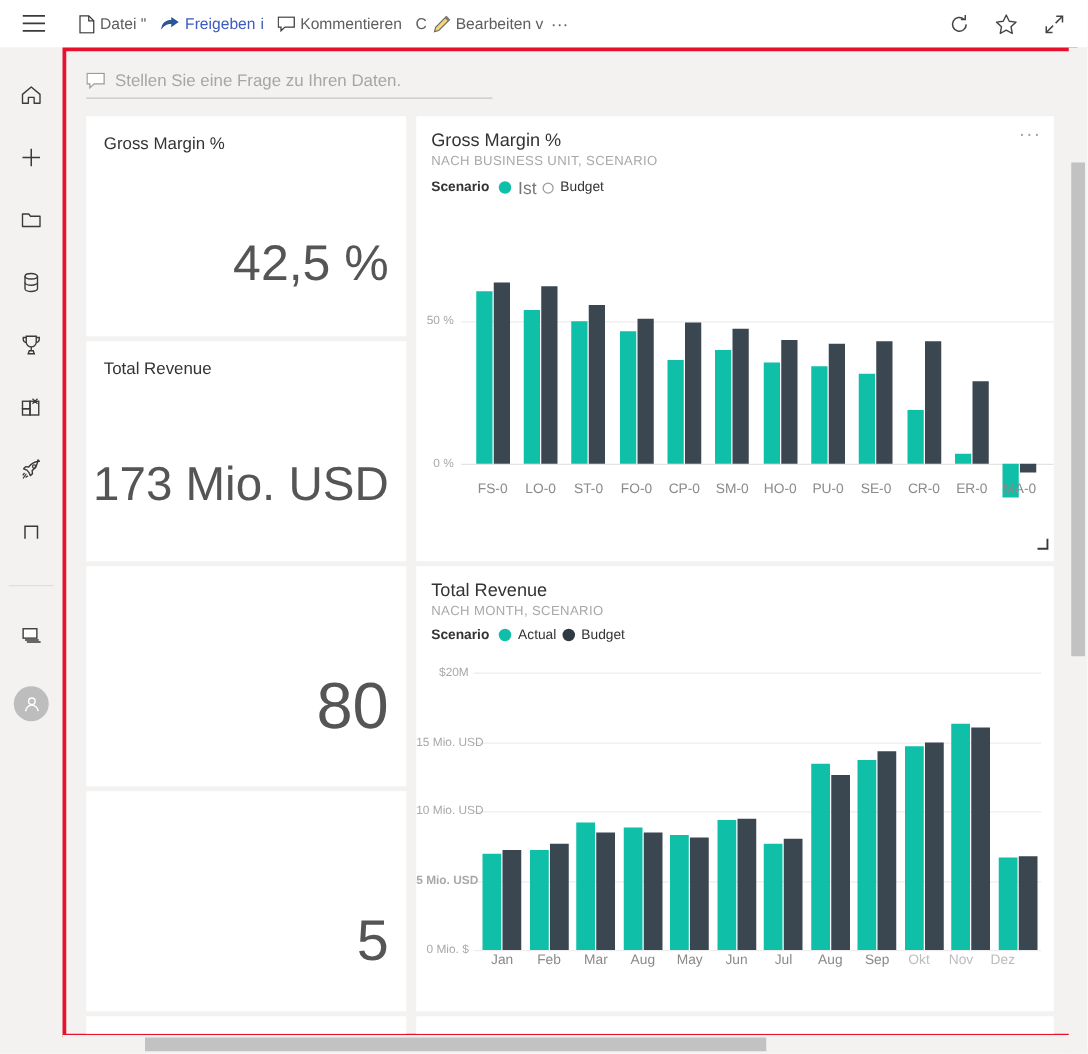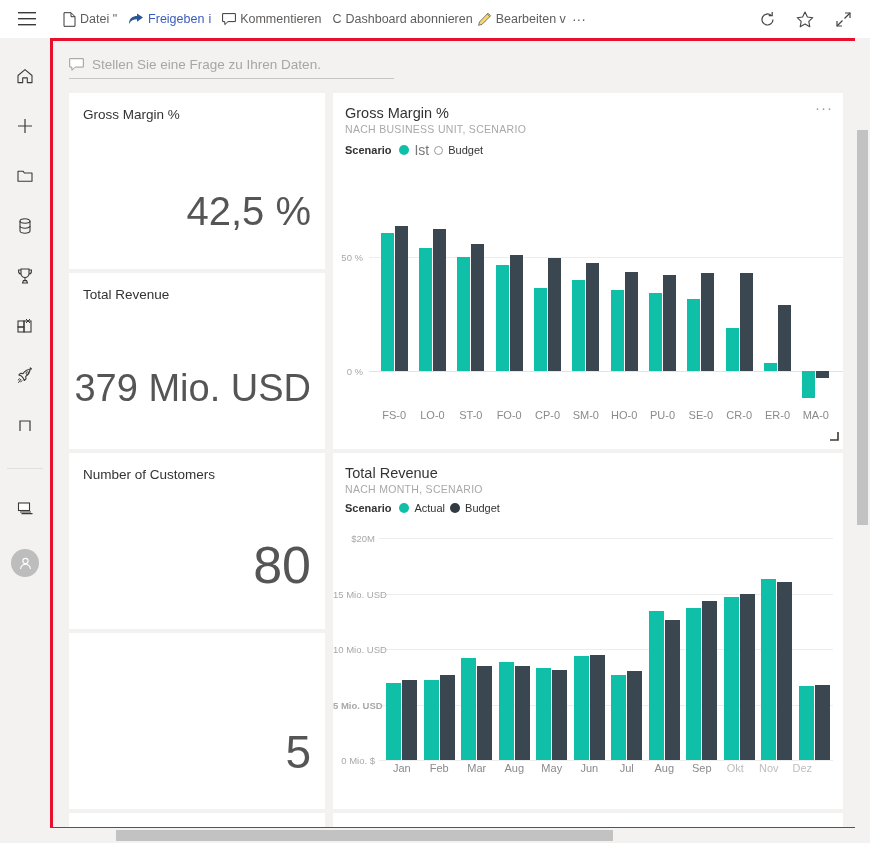--- a/index.html
+++ b/index.html
@@ -175,23 +175,20 @@
             <path d="M0.6 0.6 h12.8 v8 h-7.4 l-3.2 3 v-3 h-2.2 z" fill="#ffffff" stroke="#3b3a39" stroke-width="1"></path>
           </svg>
         </span>
         <span>Kommentieren</span>
       </div>
 
       <span class="tb-sep"></span>
       <div class="tb-item">
         <span>C</span>
       </div>
-      <div class="tb-item">
-        <span>Dashboard abonnieren</span>
-      </div>
 
       <div class="tb-item">
         <span class="tb-ico">
           <svg width="15" height="15" viewBox="0 0 15 15">
             <path d="M11 1.2 l2.6 2.6 l-8.6 8.6 l-3.4 0.9 l0.9 -3.4 z" fill="#f5d76e" stroke="#6b6b6b" stroke-width="0.9"></path>
             <path d="M10.2 2 l2.6 2.6" stroke="#6b6b6b" stroke-width="0.9"></path>
           </svg>
         </span>
         <span>Bearbeiten v</span>
       </div>
@@ -312,25 +309,24 @@
 
     <div class="tiles">
 
       <div class="tile" style="left:0px; top:0px; width:256px; height:176px;">
         <div class="kpi-title">Gross Margin %</div>
         <div class="kpi-value" style="top:96px; font-size:40px;">42,5 %</div>
       </div>
 
       <div class="tile" style="left:0px; top:180px; width:256px; height:176px;">
         <div class="kpi-title">Total Revenue</div>
-        <div class="kpi-value" style="top:94px; font-size:38px;">379 Mio. USD</div>
+        <div class="kpi-value" style="top:94px; font-size:38px;">173 Mio. USD</div>
       </div>
 
       <div class="tile" style="left:0px; top:360px; width:256px; height:176px;">
-        <div class="kpi-title">Number of Customers</div>
         <div class="kpi-value" style="top:82px; font-size:52px;">80</div>
       </div>
 
       <div class="tile" style="left:0px; top:540px; width:256px; height:176px;">
         <div class="kpi-value" style="top:92px; font-size:46px;">5</div>
       </div>
 
       <div class="partial-tile-left" style="left:0px; top:720px; width:256px; height:60px;"></div>
 
       <div class="tile" style="left:264px; top:0px; width:510px; height:356px;">
@@ -375,21 +371,21 @@
               <div class="bar" style="background: rgb(15, 191, 168); width: 13px; left: 312.333px; top: 110.18px; height: 71.82px; bottom: auto;"></div>
               <div class="bar" style="background: rgb(59, 71, 80); width: 13px; left: 326.333px; top: 83.96px; height: 98.04px; bottom: auto;"></div>
               <div class="bar" style="background: rgb(15, 191, 168); width: 13px; left: 350.667px; top: 138.68px; height: 43.32px; bottom: auto;"></div>
               <div class="bar" style="background: rgb(59, 71, 80); width: 13px; left: 364.667px; top: 83.96px; height: 98.04px; bottom: auto;"></div>
               <div class="bar" style="background: rgb(15, 191, 168); width: 13px; left: 389px; top: 174.02px; height: 7.98px; bottom: auto;"></div>
               <div class="bar" style="background: rgb(59, 71, 80); width: 13px; left: 403px; top: 115.88px; height: 66.12px; bottom: auto;"></div>
               <div class="bar" style="background: rgb(15, 191, 168); width: 13px; left: 427.333px; top: 182px; height: 27.36px; bottom: auto;"></div>
               <div class="bar" style="background: rgb(59, 71, 80); width: 13px; left: 441.333px; top: 182px; height: 6.84px; bottom: auto;"></div>
             </div>
 
-          <div id="c0-xlabels" style="position:absolute; left:42px; top:220px; right:8px; height:18px;">
+          <div id="c0-xlabels" style="position:absolute; left:42px; top:196px; right:8px; height:18px;">
               <div class="xlabel" style="left: 0px; width: 38.3333px;">FS-0</div>
               <div class="xlabel" style="left: 38.3333px; width: 38.3333px;">LO-0</div>
               <div class="xlabel" style="left: 76.6667px; width: 38.3333px;">ST-0</div>
               <div class="xlabel" style="left: 115px; width: 38.3333px;">FO-0</div>
               <div class="xlabel" style="left: 153.333px; width: 38.3333px;">CP-0</div>
               <div class="xlabel" style="left: 191.667px; width: 38.3333px;">SM-0</div>
               <div class="xlabel" style="left: 230px; width: 38.3333px;">HO-0</div>
               <div class="xlabel" style="left: 268.333px; width: 38.3333px;">PU-0</div>
               <div class="xlabel" style="left: 306.667px; width: 38.3333px;">SE-0</div>
               <div class="xlabel" style="left: 345px; width: 38.3333px;">CR-0</div>

